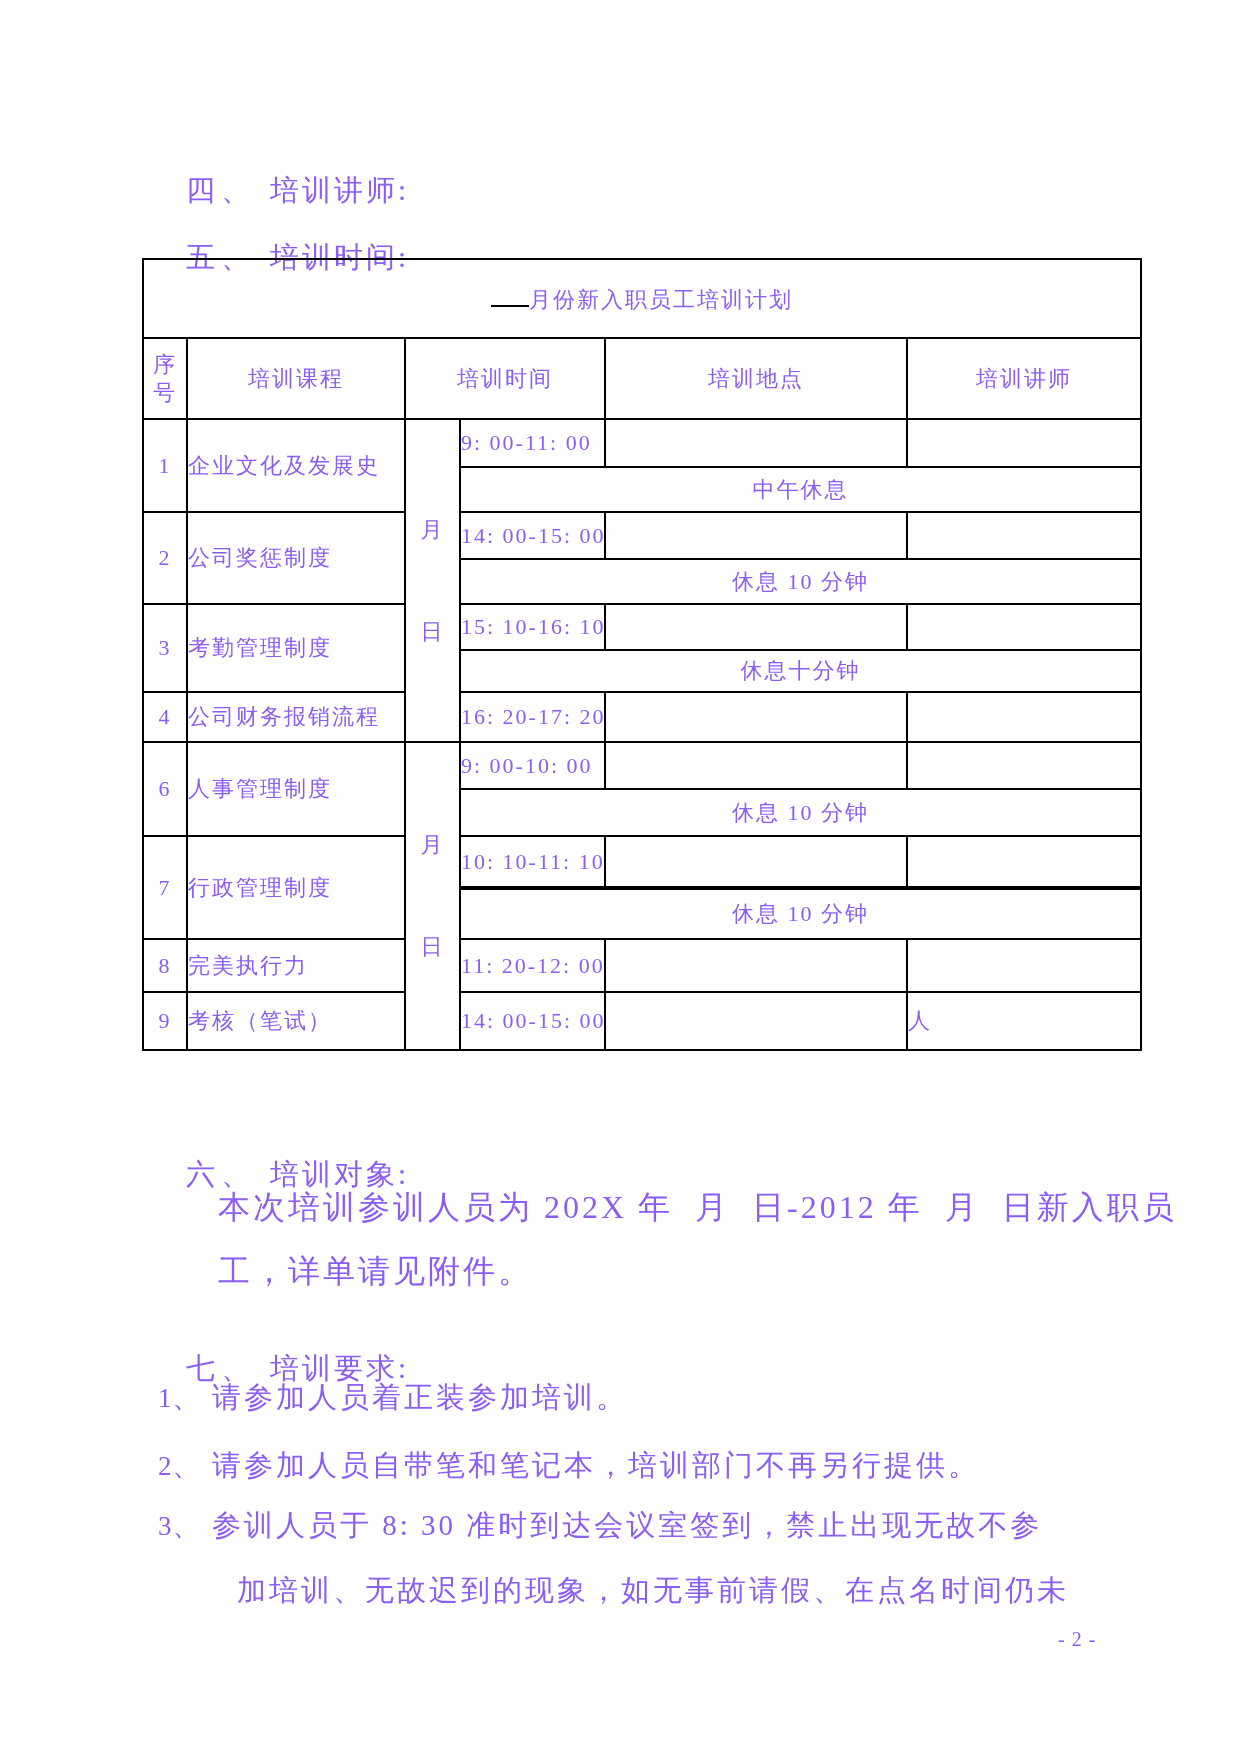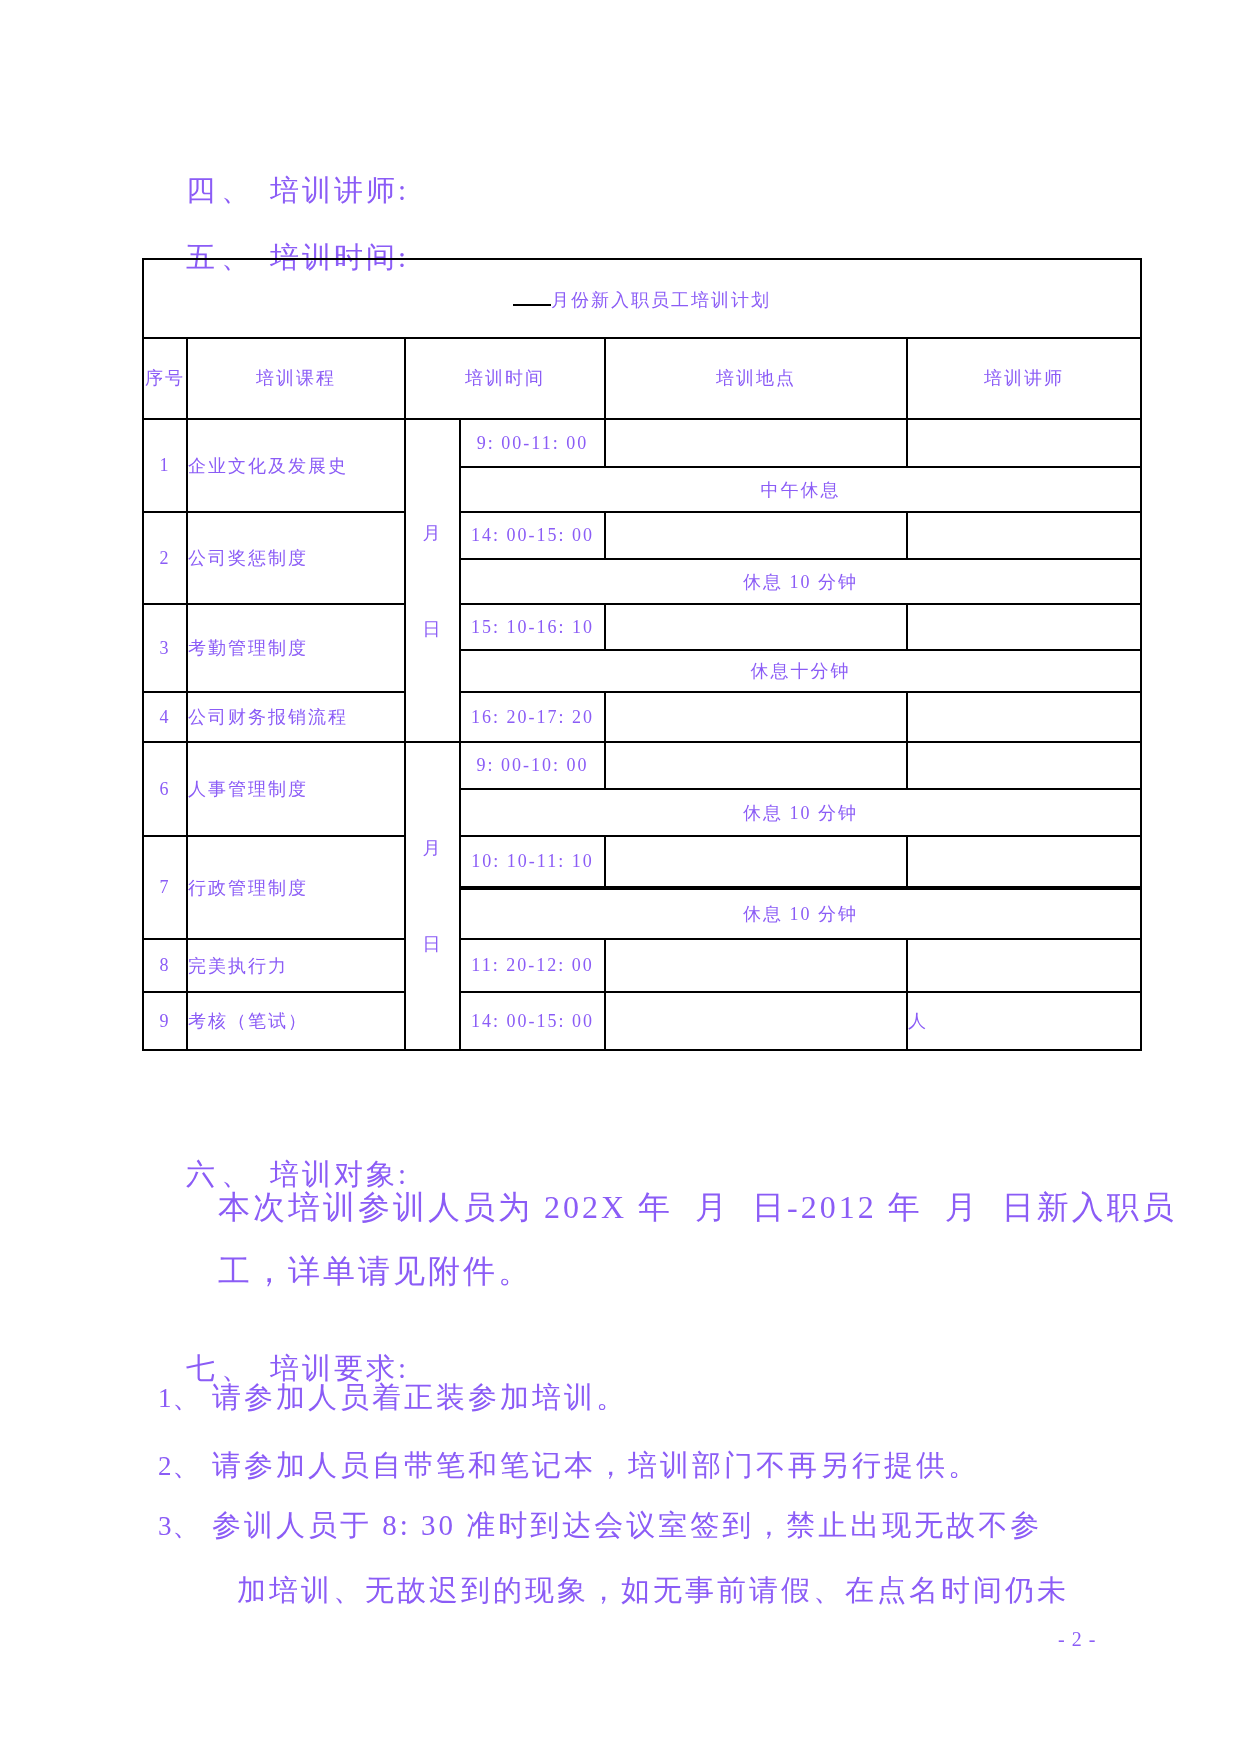--- a/index.html
+++ b/index.html
@@ -14,29 +14,29 @@
   .bodyline{font-size:32px;letter-spacing:3px;white-space:pre;}
   .li-num{display:inline-block;min-width:54px;font-size:27px;letter-spacing:1px;}
   .li-text{font-size:29px;letter-spacing:3px;white-space:pre;}
 
   table.plan{
     border-collapse:collapse;table-layout:fixed;
     width:998px;
   }
   table.plan td{
     border:2px solid #000;
-    font-size:18px;letter-spacing:2px;
+    font-size:22px;letter-spacing:2px;
     padding:0;vertical-align:middle;overflow:hidden;
   }
   td.title-cell{text-align:center;font-size:24px;letter-spacing:2px;}
   .blank-line{display:inline-block;width:38px;height:1.05em;border-bottom:2px solid #000;vertical-align:baseline;}
   td.hdr{text-align:center;line-height:1.25;}
   td.no{text-align:center;}
   td.course{padding-left:12px;text-align:left;}
-  td.time{text-align:center;white-space:pre;font-size:21px;letter-spacing:1px;}
+  td.time{text-align:left;white-space:pre;font-size:21px;letter-spacing:1px;}
   td.md{text-align:center;}
   td.md .md-inner{display:flex;flex-direction:column;align-items:center;justify-content:center;height:100%;gap:72px;}
   td.brk{text-align:center;}
   td.lect{padding-left:10px;text-align:left;}
   tr.thickline td{border-bottom-width:4px;}
   .pagenum{font-size:20px;letter-spacing:1px;white-space:pre;}
 </style>
 </head>
 <body>
 

